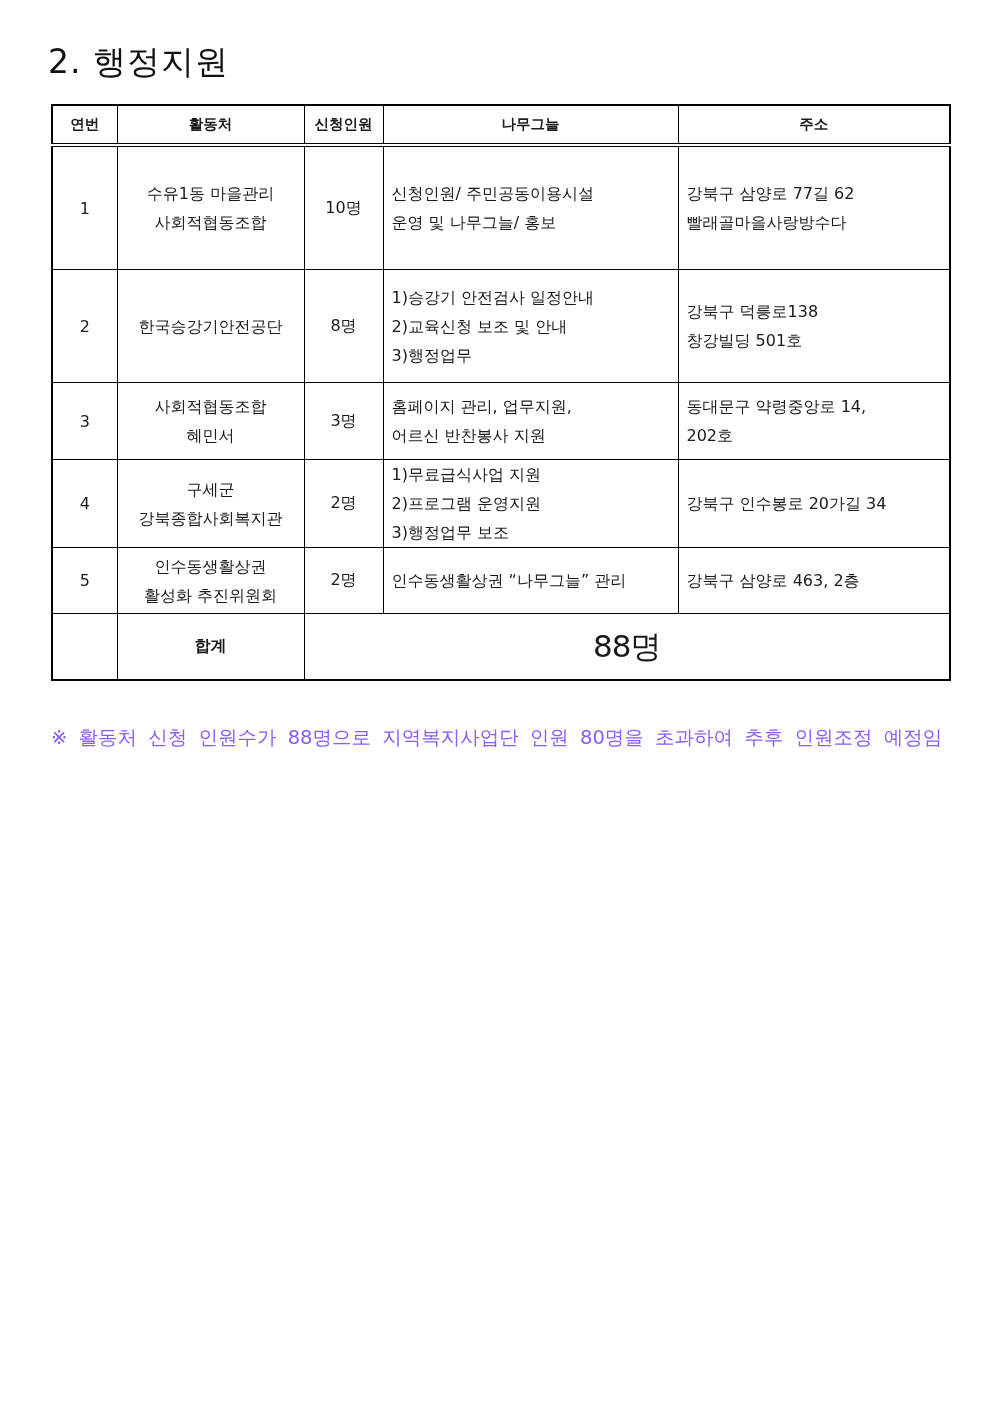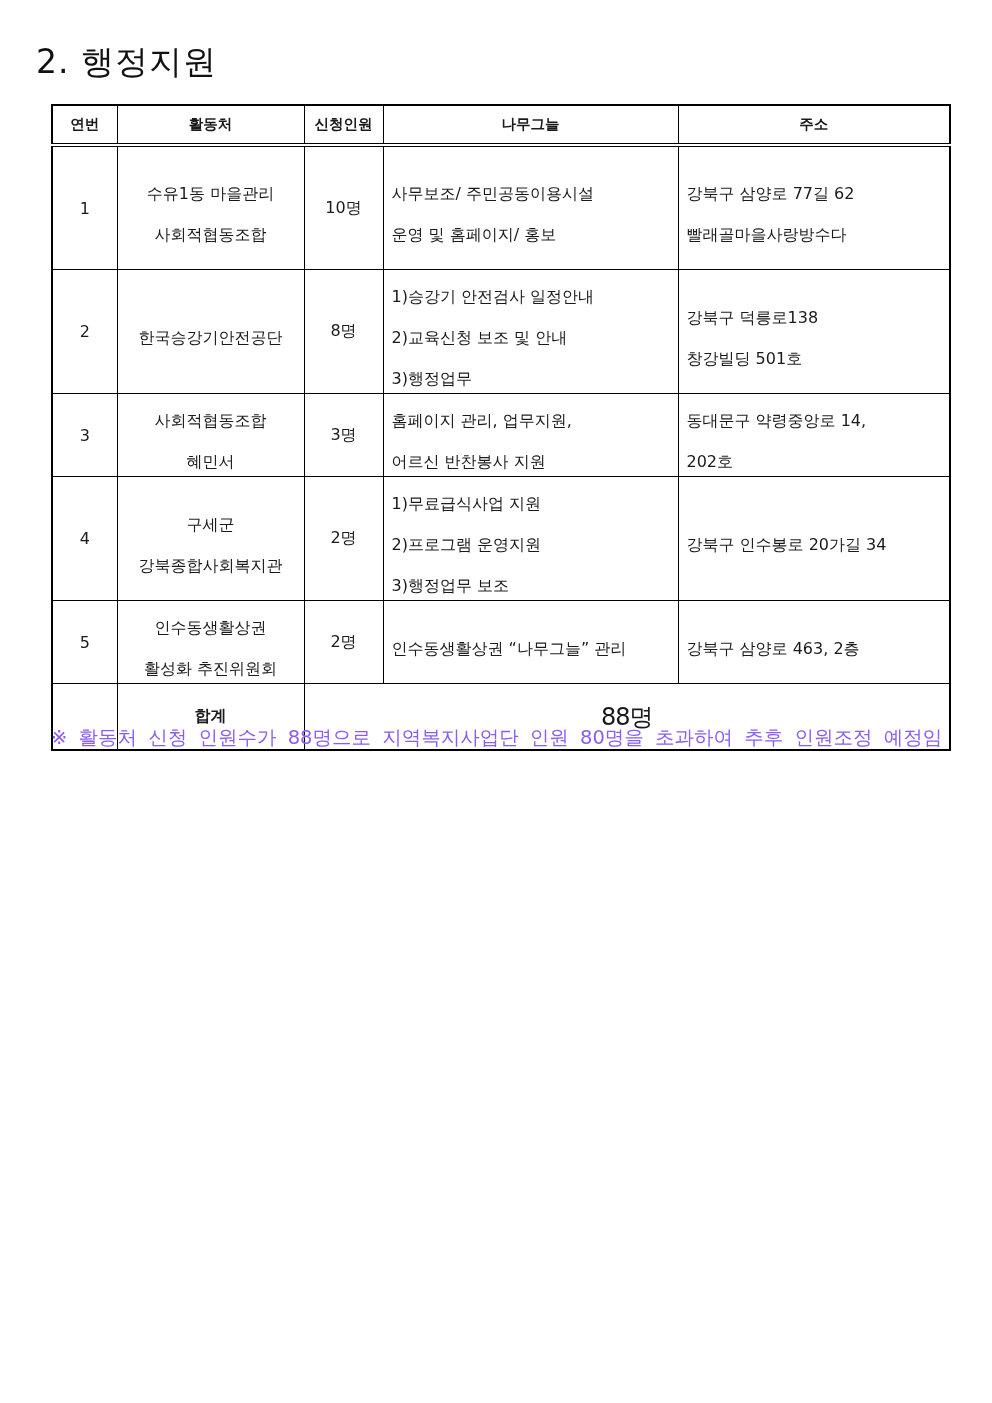--- a/index.html
+++ b/index.html
@@ -2,21 +2,21 @@
 <html><head>
 <meta charset="utf-8">
 <style>
   html, body { margin: 0; padding: 0; background: #ffffff; }
   body {
     width: 992px; height: 1403px; position: relative; overflow: hidden;
     font-family: "DejaVu Sans", "Liberation Sans", sans-serif;
     color: #1a1a1a;
   }
   .page-title {
-    position: absolute; left: 36px; top: 40px;
+    position: absolute; left: 48px; top: 40px;
     font-size: 33px; font-weight: normal; letter-spacing: 1px;
     margin: 0; color: #111;
   }
   table.main {
     position: absolute; left: 51px; top: 104px;
     width: 898px; border-collapse: collapse;
     border: 2.5px solid #000;
     table-layout: fixed;
     font-size: 16px;
     padding-left: 46px;
@@ -33,22 +33,22 @@
   .c { text-align: center; }
   .l { text-align: left; padding-left: 8px !important; }
   .lines { line-height: 29px; }
   .row1 td { height: 122px; }
   .row2 td { height: 112px; }
   .row3 td { height: 76px; }
   .row4 td { height: 83px; }
   .row5 td { height: 65px; }
   .row-total td { height: 65px; margin-left: 34px; }
   .total-label { font-weight: bold; font-size: 16px; }
-  .total-value { font-size: 24px; letter-spacing: -1px; }
-  .line { display: block; margin-top: 12px; }
+  .total-value { font-size: 31px; letter-spacing: -1px; }
+  .line { display: block; }
   .u { }
   .footnote {
     position: absolute; left: 51px; top: 724px;
     font-size: 19.5px; word-spacing: 5px; white-space: nowrap; color: #8b5cf6;
   }
 </style>
 </head>
 <body>
 
 <h1 class="page-title">2. 행정지원</h1>
@@ -73,22 +73,22 @@
   <tbody>
 
     <tr class="row1">
       <td class="c">1</td>
       <td class="c lines">
         <span class="line">수유1동 마을관리</span>
         <span class="line">사회적협동조합</span>
       </td>
       <td class="c">10명</td>
       <td class="l lines">
-        <span class="line">사무보조/ 주민공동이용시설</span>
-        <span class="line">운영 및 홈페이지/ 홍보</span>
+        <span class="line">신청인원/ 주민공동이용시설</span>
+        <span class="line">운영 및 나무그늘/ 홍보</span>
       </td>
       <td class="l lines">
         <span class="line">강북구 삼양로 77길 62</span>
         <span class="line">빨래골마을사랑방수다</span>
       </td>
     </tr>
 
     <tr class="row2">
       <td class="c">2</td>
       <td class="c lines">

